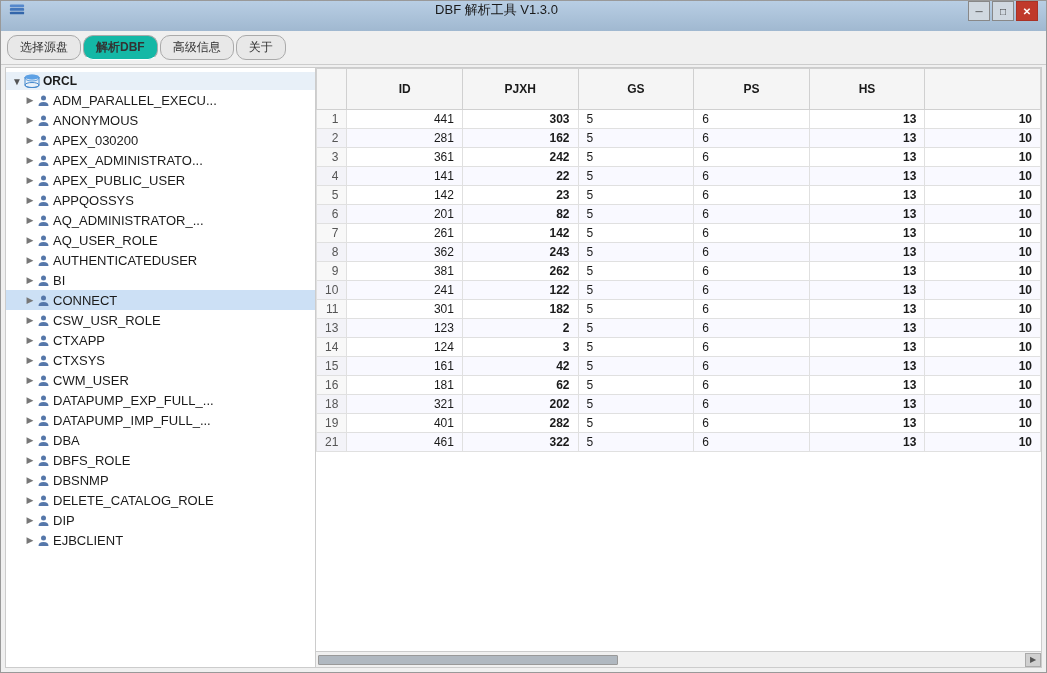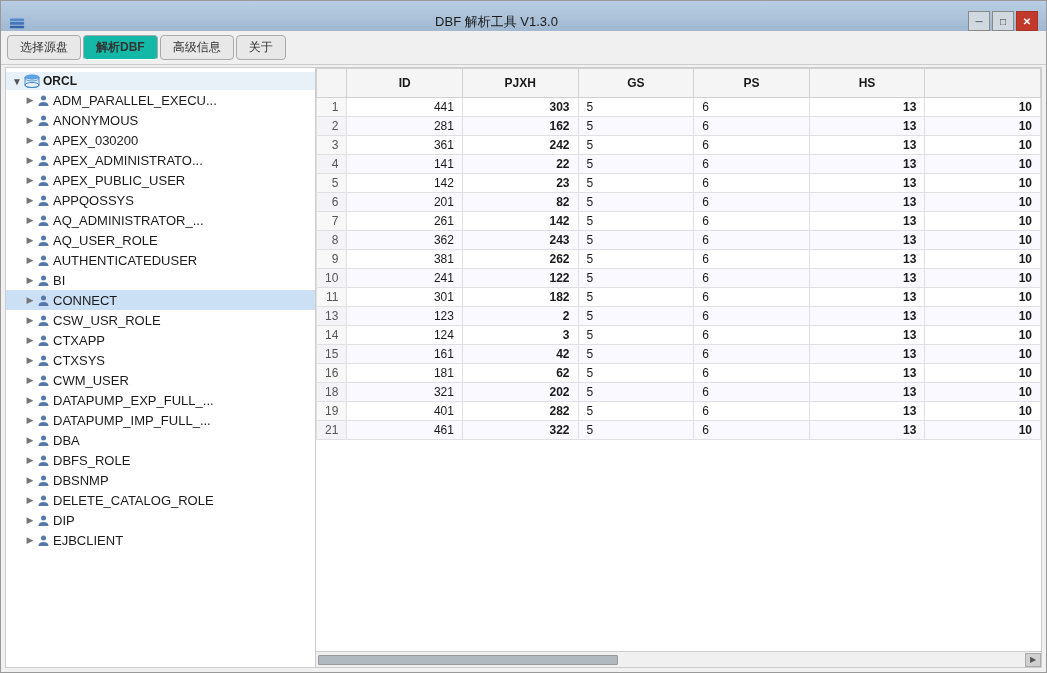--- a/index.html
+++ b/index.html
@@ -19,21 +19,21 @@
       background: #f0f0f0;
       border: 1px solid #999;
       display: flex;
       flex-direction: column;
     }
 
     .title-bar {
       background: linear-gradient(to bottom, #b8cee4, #a0b8d0);
       height: 30px;
       display: flex;
-      align-items: flex-end;
+      align-items: flex-start;
       justify-content: space-between;
       padding: 0 8px;
       flex-shrink: 0;
     }
 
     .title-bar-icon {
       width: 16px;
       height: 16px;
       display: flex;
       align-items: center;
@@ -82,21 +82,21 @@
       flex-shrink: 0;
     }
 
     .tab-btn {
       padding: 3px 12px;
       border: 1px solid #aaa;
       background: #e8e8e8;
       cursor: pointer;
       font-size: 12px;
       color: #333;
-      border-radius: 4px;
+      border-radius: 10px;
     }
 
     .tab-btn.active {
       background: #14b8a6;
       border-bottom: 1px solid white;
       font-weight: bold;
     }
 
     
     .main-content {
@@ -237,21 +237,21 @@
     .table-container::-webkit-scrollbar-thumb { background: #b0b8c0; border: 1px solid #999; }
 
     table {
       border-collapse: collapse;
       min-width: 100%;
     }
 
     thead tr th {
       background: #f5f5f5;
       border: 1px solid #d0d0d0;
-      padding: 7px 8px;
+      padding: 13px 8px;
       text-align: center;
       font-weight: bold;
       font-size: 12px;
       color: #1a1a1a;
       position: sticky;
       top: 0;
       z-index: 1;
       min-width: 80px;
     }
 

